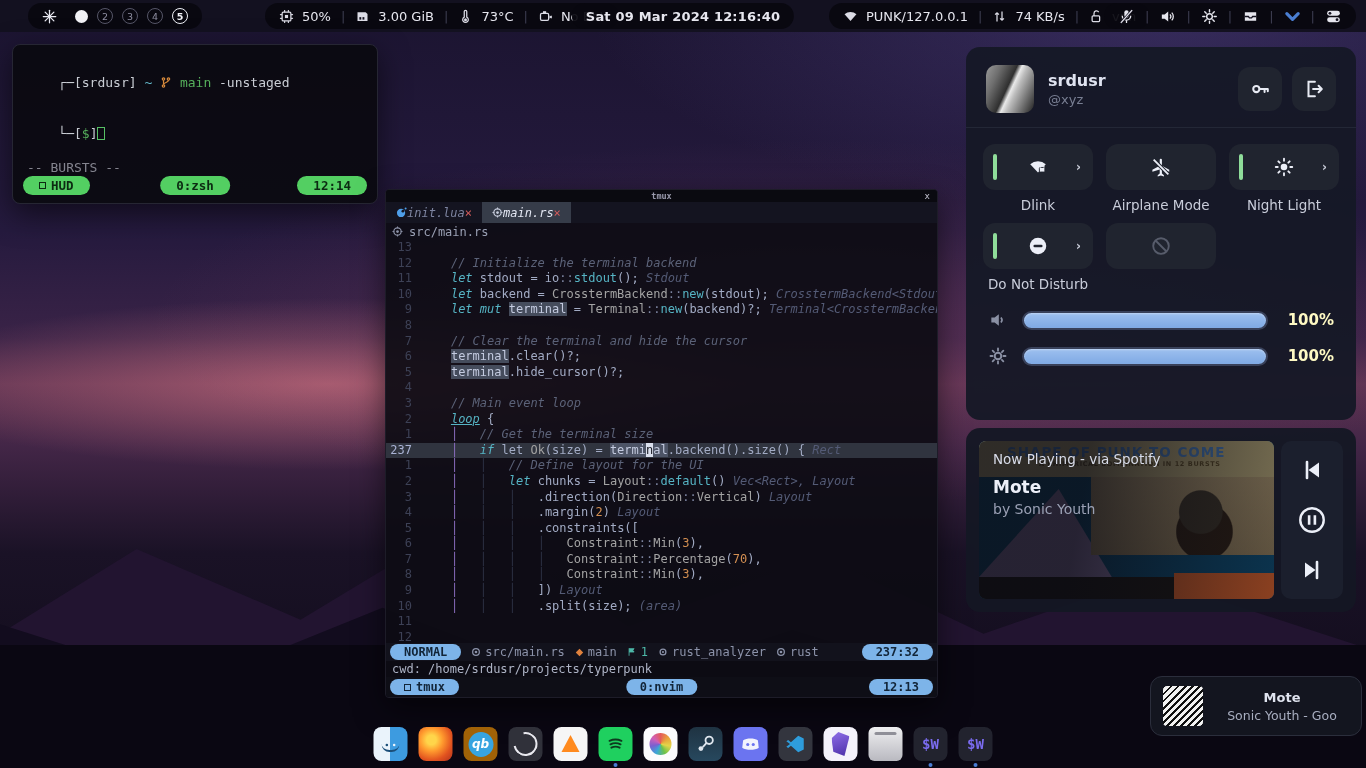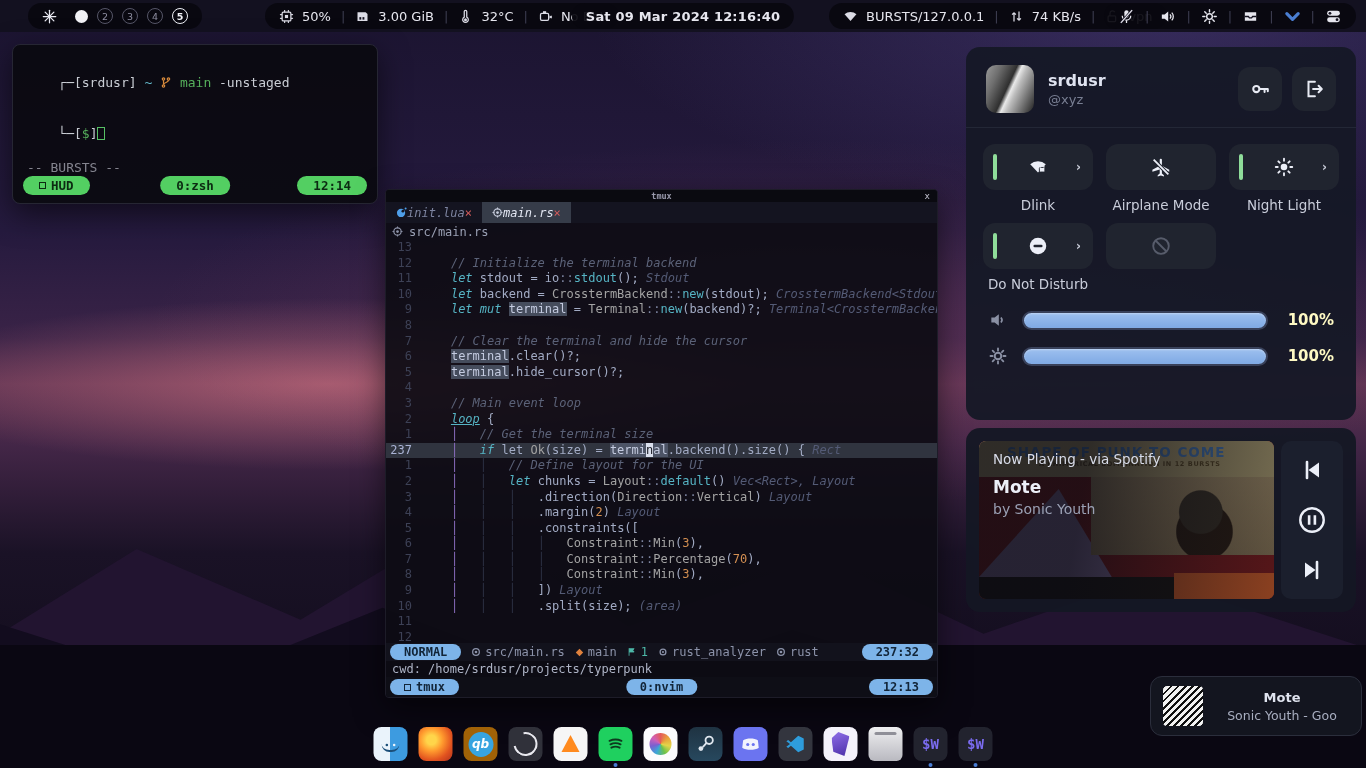--- a/index.html
+++ b/index.html
@@ -86,21 +86,21 @@
   .tile .bar{width:4px;height:26px;border-radius:3px;background:#8fdd9a;position:absolute;left:10px}
   .tile .chev{position:absolute;right:12px;color:#c8ccd8;font-size:12px;font-weight:bold}
   .tile.dim svg{opacity:.45}
   .tlabel{font-size:13.5px;color:#c9cdda;height:16px}
   .sliders{padding:10px 22px 0;display:flex;flex-direction:column;gap:16px;margin-top:4px}
   .srow{display:flex;align-items:center;gap:14px}
   .track{flex:1;height:19px;border-radius:10px;border:2px solid #39415a;background:linear-gradient(180deg,#9dc0ef,#7fa9e4);box-shadow:inset 0 1px 2px rgba(255,255,255,.35)}
   .sval{width:52px;text-align:right;font-size:15px;font-weight:bold;color:#fef9c3}
   
   .media{position:absolute;left:966px;top:428px;width:390px;height:184px;background:#141724f2;border-radius:14px;padding:13px}
-  .art{position:absolute;left:13px;top:13px;width:295px;height:158px;border-radius:7px;overflow:hidden;background:#7f1d1d}
+  .art{position:absolute;left:13px;top:13px;width:295px;height:158px;border-radius:7px;overflow:hidden;background:#0c4a6e}
   .art .band{position:absolute;left:0;right:0;top:0;height:36px;background:#b3a575}
   .art .band .t1{font-size:13.5px;font-weight:bold;color:#4a80c2;letter-spacing:1px;padding:3px 0 0 28px;white-space:nowrap}
   .art .band .t2{font-size:6.5px;font-weight:bold;color:#5d4c26;padding-left:60px;letter-spacing:.6px}
   .art .photo{position:absolute;right:0;top:36px;width:62%;height:78px;background:
      radial-gradient(circle at 60% 45%, #3d3527 0 18%, transparent 19%),
      radial-gradient(circle at 62% 70%, #2e2013 0 22%, transparent 23%),
      linear-gradient(180deg,#a5916a,#8f7c59)}
   .art .tri{position:absolute;left:0;top:36px;width:45%;height:100px;background:#8b78a6;clip-path:polygon(0 100%,60% 12%,100% 100%)}
   .art .orange{position:absolute;right:0;bottom:0;width:34%;height:26px;background:#cf5d28}
   .art .botstrip{position:absolute;left:0;bottom:0;width:66%;height:22px;background:#1c1812}
@@ -205,21 +205,21 @@
         </svg>
       </span>
     <span>3.00 GiB</span>
     <span class="sep">|</span>
     <span class="ticon">
         <svg viewBox="0 0 24 24" width="15" height="15">
           <path d="M10 4a2 2 0 0 1 4 0v9a4.5 4.5 0 1 1-4 0z" fill="none" stroke="#dcdce6" stroke-width="2"></path>
           <circle cx="12" cy="17" r="2.4" fill="#dcdce6"></circle>
         </svg>
       </span>
-    <span>32°C</span>
+    <span>73°C</span>
     <span class="sep">|</span>
     <span class="ticon">
         <svg viewBox="0 0 24 24" width="15" height="15">
           <rect x="4" y="7" width="13" height="11" rx="2" fill="none" stroke="#dcdce6" stroke-width="2"></rect>
           <rect x="8" y="3.5" width="5" height="3" fill="#dcdce6"></rect>
           <g stroke="#dcdce6" stroke-width="1.8">
             <line x1="18.5" y1="11" x2="22" y2="14.5"></line>
             <line x1="22" y1="11" x2="18.5" y2="14.5"></line>
           </g>
         </svg>
@@ -230,21 +230,21 @@
   <div class="island clockpill" style="left:50%;transform:translateX(-50%)">
     <span>Sat  09 Mar 2024  12:16:40</span>
   </div>
 
   <div class="island" style="left:829px">
     <span class="ticon">
         <svg viewBox="0 0 24 24" width="15" height="15">
           <path d="M12 19L2.5 8.5a14 14 0 0 1 19 0z" fill="#dcdce6"></path>
         </svg>
       </span>
-    <span>BURSTS/127.0.0.1</span>
+    <span>PUNK/127.0.0.1</span>
     <span class="sep">|</span>
     <span class="ticon">
         <svg viewBox="0 0 24 24" width="15" height="15">
           <g stroke="#dcdce6" stroke-width="2" fill="none">
             <path d="M8 20V6M8 6l-3 3M8 6l3 3"></path>
             <path d="M16 4v14M16 18l-3-3M16 18l3-3"></path>
           </g>
         </svg>
       </span>
     <span>74 KB/s</span>

